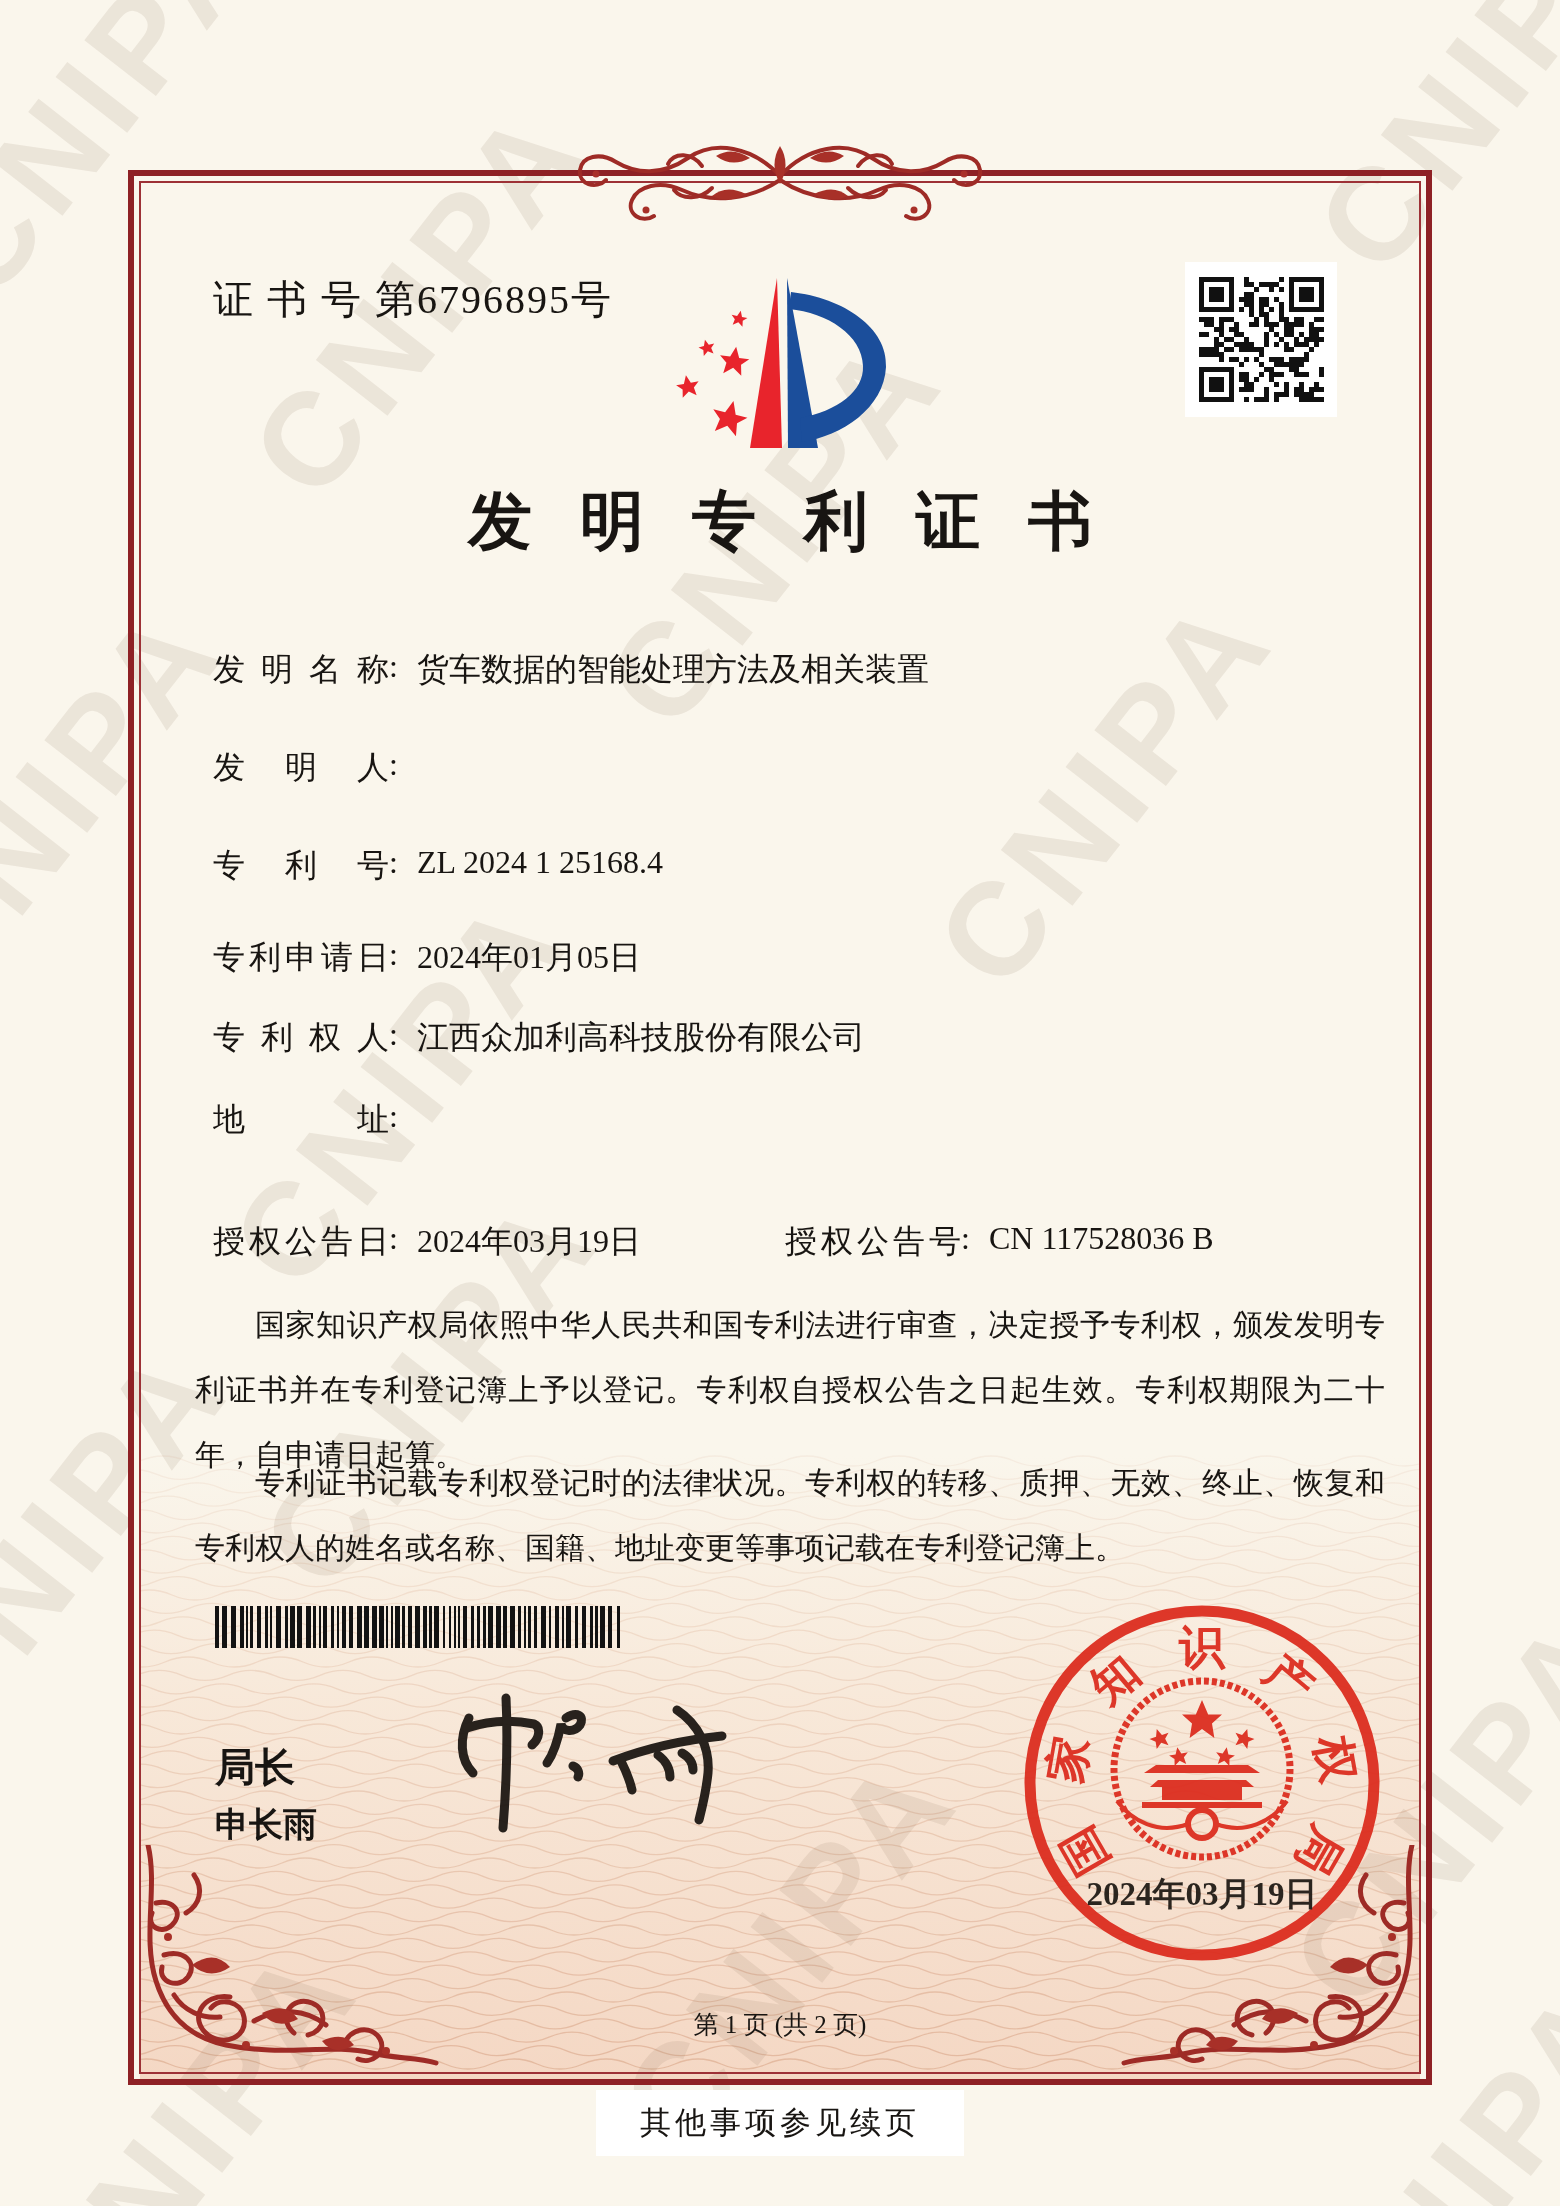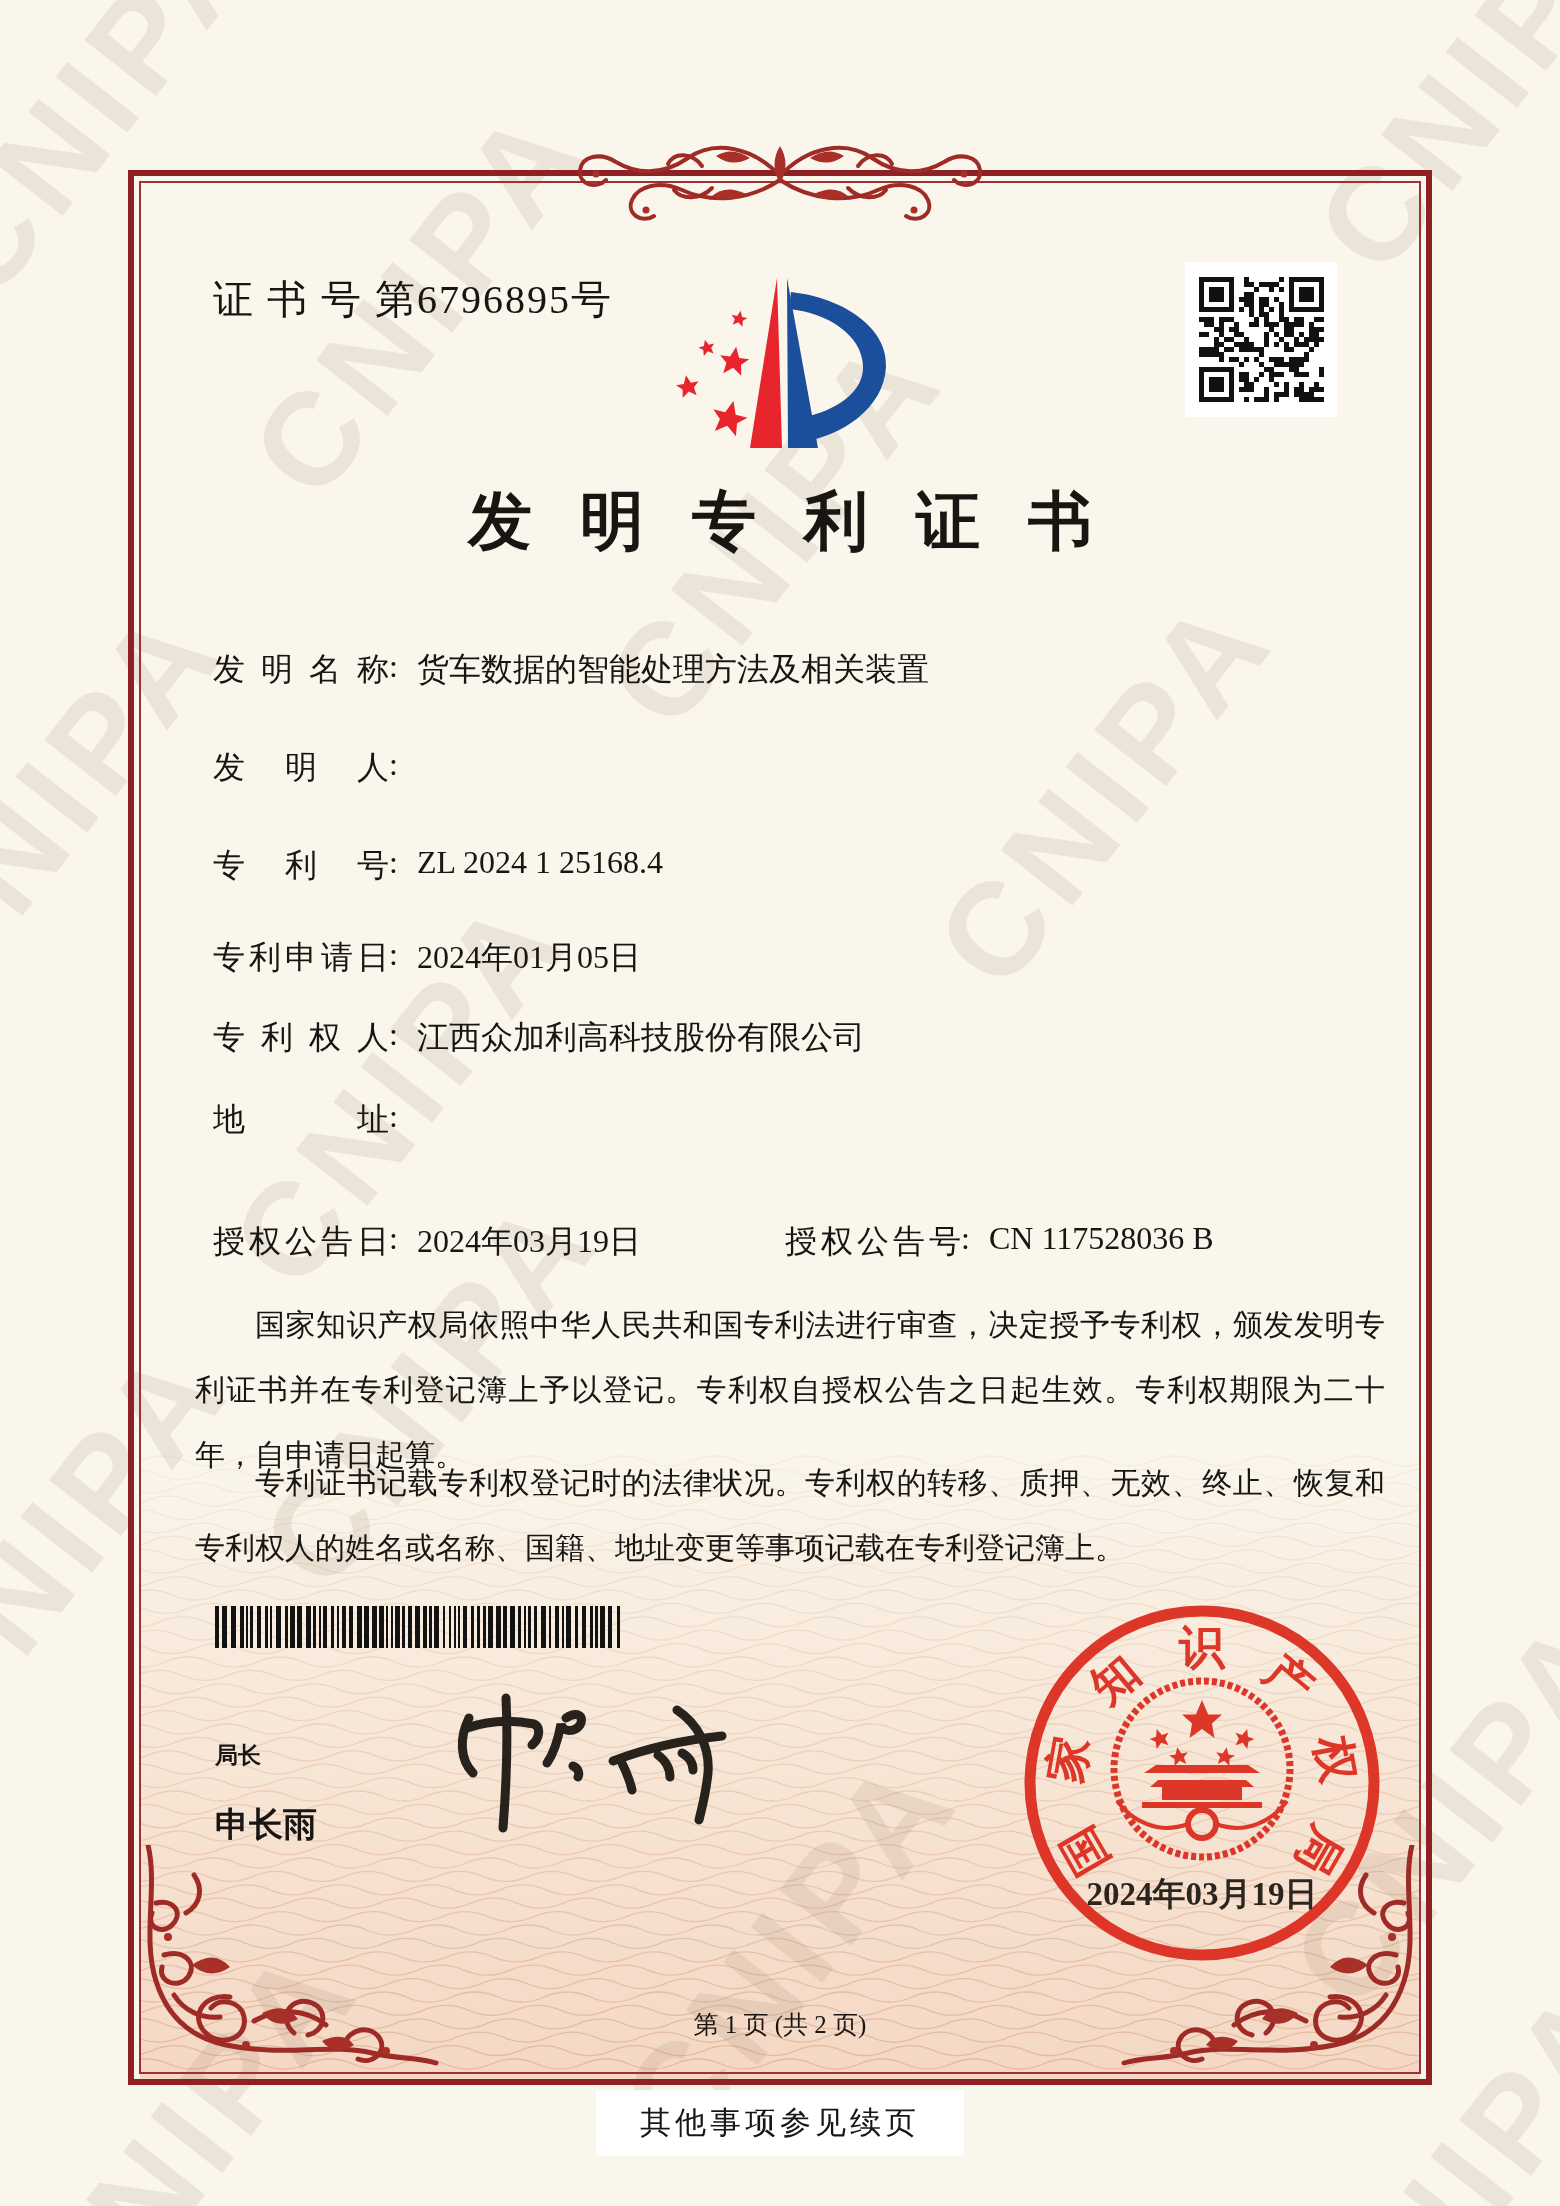--- a/index.html
+++ b/index.html
@@ -35,21 +35,21 @@
   .val2{line-height:48px;width:615px;}
   .subpair{position:absolute;left:572px;top:0;display:flex;}
 
   
   .para{position:absolute;left:195px;width:1190px;font-size:30px;line-height:65px;
         text-indent:2em;text-align:justify;z-index:5;}
 
   
   #barcode{position:absolute;left:215px;top:1606px;z-index:5;}
   .director-title{position:absolute;left:215px;top:1740px;font-family:Liberation Serif, serif;
-        font-size:23px;font-weight:600;z-index:5;}
+        font-size:40px;font-weight:600;z-index:5;}
   .director-name{position:absolute;left:215px;top:1802px;font-family:"Liberation Sans",sans-serif;
         font-size:34px;font-weight:600;z-index:5;}
   #signature{position:absolute;left:415px;top:1660px;z-index:5;}
   #seal{position:absolute;left:1012px;top:1593px;z-index:7;}
   .page-footer{position:absolute;left:0;top:2008px;width:100%;text-align:center;font-size:25px;z-index:5;}
   .note-box{position:absolute;left:50%;top:2090px;transform:translateX(-50%);background:#ffffff;
         padding:12px 44px;font-size:31px;letter-spacing:4px;z-index:8;}
   .hidden-defs{position:absolute;width:0;height:0;overflow:hidden;}
 </style>
 </head>

